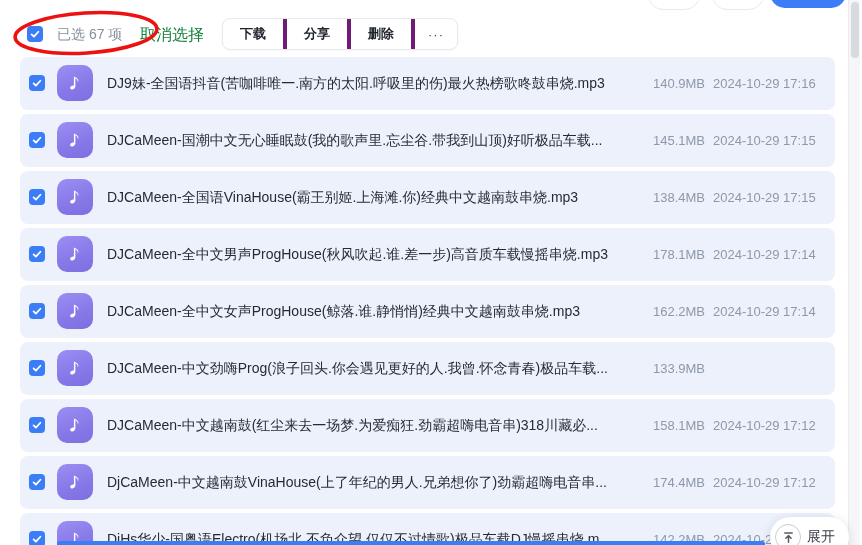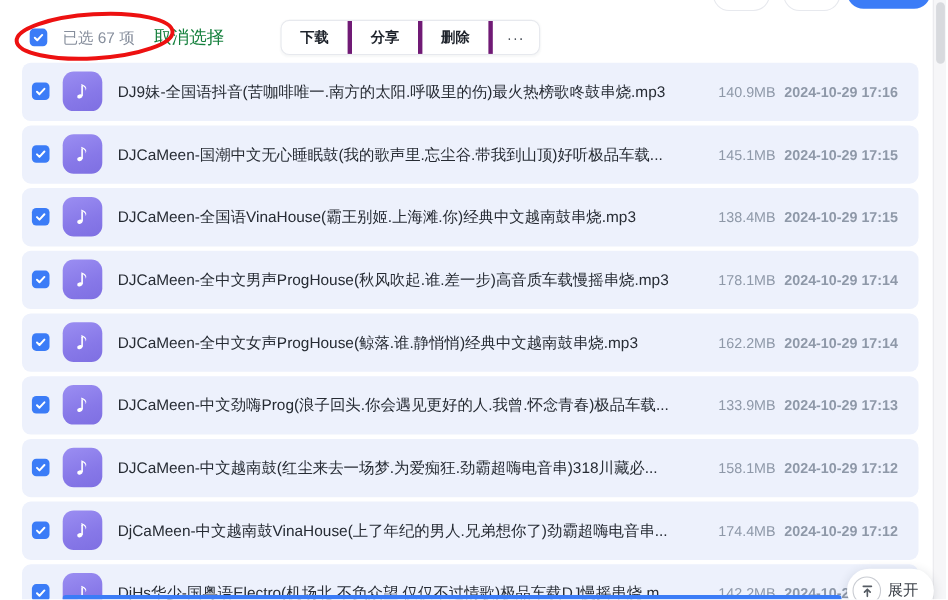--- a/index.html
+++ b/index.html
@@ -16,36 +16,36 @@
   
   .scrollbar { position:absolute; right:0; top:0; width:12px; height:545px; background:#f6f6f8; border-left:1px solid #ececee; }
   .scrollbar .thumb { position:absolute; left:2px; top:2px; width:8px; height:56px; border-radius:4px; background:#d8dade; }
 
   
   .toolbar { position:absolute; left:0; top:18px; width:100%; height:32px; }
   .checkbox { position:absolute; width:16px; height:16px; border-radius:4px; background:#3b7cf7; display:flex; align-items:center; justify-content:center; }
   .toolbar .checkbox { left:27px; top:8px; }
   .sel-text { position:absolute; left:57px; top:0; line-height:32px; font-size:14px; color:#868e9c; }
   .deselect { position:absolute; left:140px; top:1px; line-height:32px; font-size:16px; color:#15803d; cursor:pointer; text-decoration:none; }
-  .btn-group { position:absolute; left:222px; top:0; height:32px; display:flex; background:#fff; border:1px solid #e7e9ee; border-radius:8px; overflow:hidden; box-shadow:0 1px 2px rgba(30,40,60,.04);margin-left:33px; }
+  .btn-group { position:absolute; left:222px; top:0; height:32px; display:flex; background:#fff; border:1px solid #e7e9ee; border-radius:8px; overflow:hidden; box-shadow:0 1px 2px rgba(30,40,60,.04); }
   .btn-group button { height:100%; border:none; background:transparent; font-family:inherit; font-size:13px; font-weight:700; color:#1e232b; padding:0 17px; cursor:pointer; }
   .btn-group button + button { border-left:4px solid #701a75; }
   .btn-group button.more { padding:0 13px; font-weight:400; letter-spacing:1px; color:#3c424c; }
 
   
   .annotation { position:absolute; left:6px; top:4px; width:166px; height:56px; pointer-events:none; }
 
   
   .list { position:absolute; left:0; top:57px; width:100%; }
   .row { position:relative; margin:0 14px 4px 20px; width:815px; height:53px; background:#edf1fc; border-radius:8px; cursor:pointer; }
   .row .checkbox { left:9px; top:18px; }
   .file-icon { position:absolute; left:37px; top:8px; width:36px; height:36px; border-radius:10px; background:linear-gradient(160deg,#9b8ef2 0%,#8778e8 60%,#7e6fe2 100%); display:flex; align-items:center; justify-content:center; }
   .file-name { position:absolute; left:87px; top:0; height:53px; line-height:53px; font-size:14px; color:#262b33; white-space:nowrap; overflow:hidden; max-width:515px; }
   .file-size { position:absolute; left:633px; top:0; height:53px; line-height:53px; font-size:13px; color:#8e98a8; }
-  .file-date { position:absolute; left:693px; top:0; height:53px; line-height:53px; font-size:13px; color:#8e98a8; white-space:nowrap;font-weight:bold; }
+  .file-date { position:absolute; left:693px; top:0; height:53px; line-height:53px; font-size:13px; color:#8e98a8; white-space:nowrap; }
 
   
   .expand-pill { position:absolute; left:770px; top:517px; height:40px; padding:0 14px 0 5px; background:#fff; border-radius:20px; box-shadow:0 2px 10px rgba(40,50,70,.16); display:flex; align-items:center; cursor:pointer; z-index:5; }
   .expand-circle { width:26px; height:26px; border-radius:50%; border:1px solid #c9ccd2; display:flex; align-items:center; justify-content:center; margin-right:6px; background:#fff; }
   .expand-label { font-size:14px; color:#3a3f47; }
 
   
   .bottom-bar { position:absolute; left:57px; bottom:0; width:708px; height:4px; background:#3b7cf7; border-radius:3px 3px 0 0; }
 </style>
 </head>
@@ -177,21 +177,20 @@
         </span>
       <span class="file-icon">
           <svg width="22" height="22" viewBox="0 0 36 36">
             <ellipse cx="14" cy="25.5" rx="4" ry="3" fill="#fff" transform="rotate(-18 14 25.5)"></ellipse>
             <rect x="16.2" y="9.5" width="2.4" height="16" rx="1.2" fill="#fff"></rect>
             <path d="M16.2 9.5c4.5 1.6 7 3.4 6.4 7.6 2.2-3.2 1.2-7-6.4-9.8z" fill="#fff"></path>
           </svg>
         </span>
       <span class="file-name">DJCaMeen-中文劲嗨Prog(浪子回头.你会遇见更好的人.我曾.怀念青春)极品车载...</span>
       <span class="file-size">133.9MB</span>
-      <span class="file-date">2024-10-29 17:13</span>
     </div>
 
     <div class="row">
       <span class="checkbox">
           <svg width="12" height="12" viewBox="0 0 16 16">
             <path d="M3.5 8.5l3 3L12.5 5" stroke="#fff" stroke-width="2.4" fill="none" stroke-linecap="round" stroke-linejoin="round"></path>
           </svg>
         </span>
       <span class="file-icon">
           <svg width="22" height="22" viewBox="0 0 36 36">

